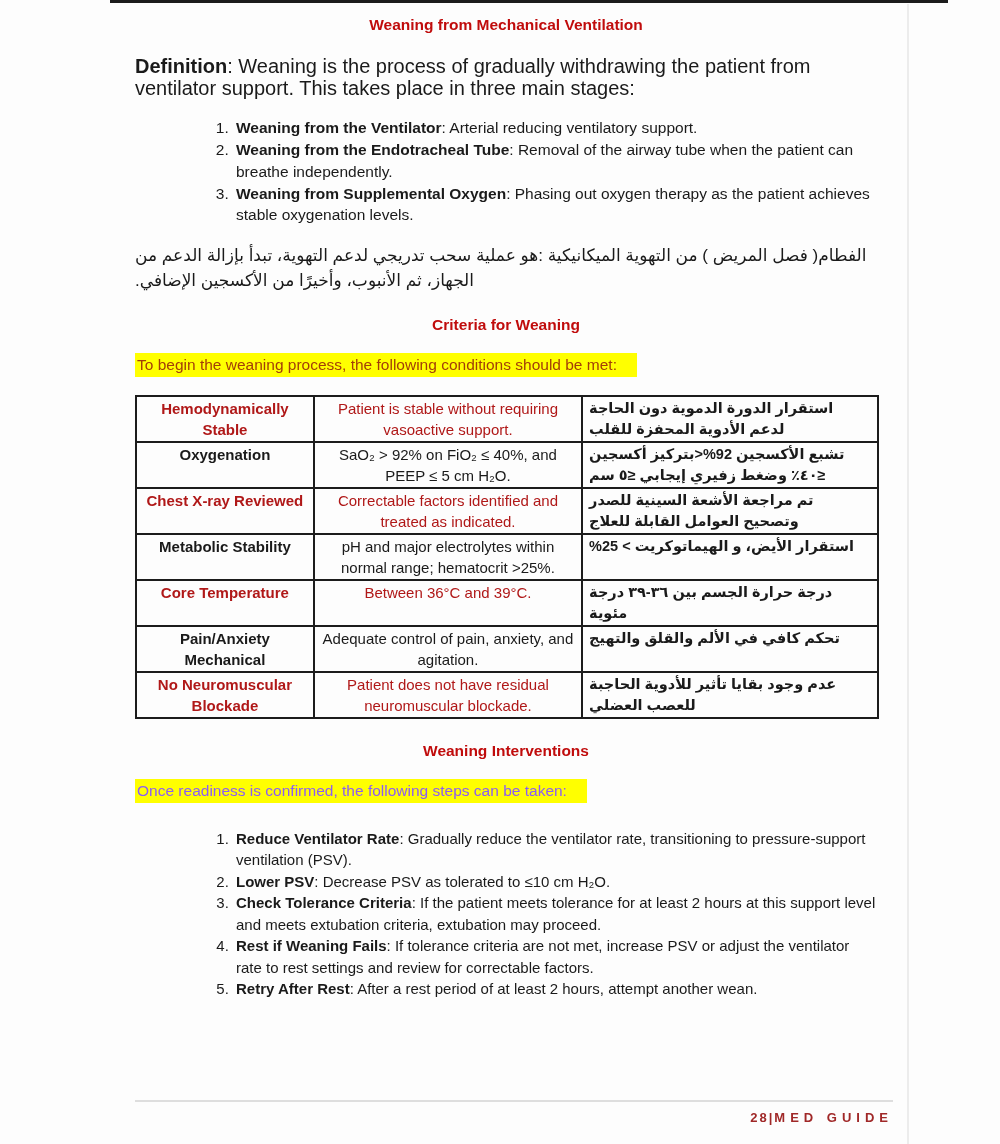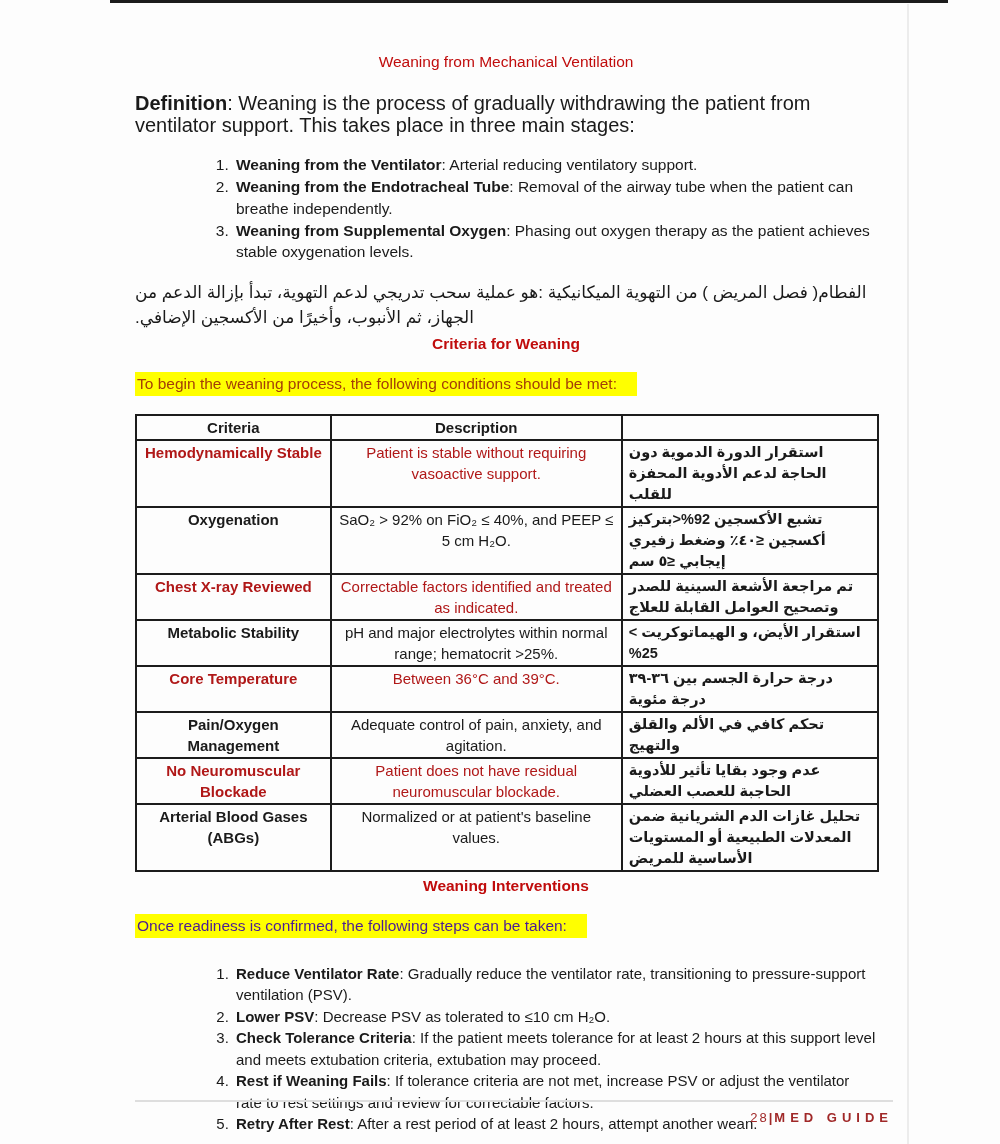--- a/index.html
+++ b/index.html
@@ -25,46 +25,46 @@
     background:var(--border_dark);
   }
   .page-edge-right{
     position:absolute;left:907px;top:4px;width:2px;height:1140px;
     background:#ececec;
   }
   .content{
     position:absolute;left:135px;top:0;width:742px;
   }
   .doc-title{
-    margin-top:53px;text-align:center;
-    color:var(--heading_red);font-weight:normal;font-size:15.5px;
+    margin-top:16px;text-align:center;
+    color:var(--heading_red);font-weight:bold;font-size:15.5px;
   }
   .para{
     margin-top:22px;font-size:20px;line-height:21.5px;
   }
   .bold{font-weight:bold;}
   ol.stage-list{
     margin-top:18px;padding-left:98px;font-size:15.5px;line-height:21.5px;
   }
   ol.stage-list li{padding-left:3px;margin-bottom:0.5px;}
   .arabic-para{
     margin-top:17px;direction:rtl;text-align:left;
     font-weight:normal;font-size:17px;line-height:25px;
   }
   .section-heading{
-    margin-top:5px;text-align:center;
+    margin-top:23px;text-align:center;
     color:var(--heading_red);font-weight:bold;font-size:15.5px;
   }
   .hl-line{margin-top:19px;}
   .hl{
     display:inline-block;background:var(--highlight_yellow);
     font-size:15.5px;line-height:19px;padding:2px 20px 3px 2px;
   }
   .hl.rust{color:var(--intro_rust);}
-  .hl.black{color:#4c1d95;}
+  .hl.black{color:#8b5cf6;}
   table.criteria-table{
     margin-top:18px;border-collapse:collapse;width:744px;
     font-size:15px;
   }
   table.criteria-table td,table.criteria-table th{
     border:2px solid var(--border_dark);
     vertical-align:top;line-height:21px;padding:1px 6px;
   }
   th.col-criteria{width:195px;text-align:center;font-weight:bold;}
   th.col-desc{width:292px;text-align:center;font-weight:bold;}
@@ -75,21 +75,21 @@
   tr.red-row td.c-cell,tr.red-row td.d-cell{color:var(--table_red);border-radius:9px;}
   ol.steps-list{
     margin-top:25px;padding-left:98px;font-size:15px;line-height:21.5px;
   }
   ol.steps-list li{padding-left:3px;}
   .footer{
     position:absolute;left:135px;top:1100px;width:758px;
     border-top:2px solid #dedede;
     text-align:right;padding-top:6px;
   }
-  .footer .pg{color:var(--footer_red);font-weight:normal;font-size:13px;letter-spacing:2px;margin-left:46px;}
+  .footer .pg{color:var(--footer_red);font-weight:bold;font-size:13px;letter-spacing:2px;margin-left:46px;}
   .footer .brand{color:var(--footer_red);font-weight:bold;font-size:13px;letter-spacing:5px;margin-left:2px;}
   .footer .sep{color:var(--footer_red);font-weight:bold;font-size:13px;}
 </style>
 </head>
 <body>
 
 <div class="top-edge"></div>
 <div class="page-edge-right"></div>
 
 <div class="content">
@@ -107,25 +107,20 @@
   <div class="arabic-para" dir="rtl">الفطام( فصل المريض ) من التهوية الميكانيكية :هو عملية سحب تدريجي لدعم التهوية، تبدأ بإزالة الدعم من الجهاز، ثم الأنبوب، وأخيرًا من الأكسجين الإضافي.</div>
 
   <div class="section-heading">Criteria for Weaning</div>
 
   <div class="hl-line">
     <span class="hl rust">To begin the weaning process, the following conditions should be met:</span>
   </div>
 
   <table class="criteria-table">
     <tbody>
-        <tr>
-      <th class="col-criteria">Criteria</th>
-      <th class="col-desc">Description</th>
-      <th class="col-arabic-empty"></th>
-    </tr>
     <tr class="red-row">
       <td class="c-cell">Hemodynamically Stable</td>
       <td class="d-cell">Patient is stable without requiring vasoactive support.</td>
       <td class="a-cell" dir="rtl">استقرار الدورة الدموية دون الحاجة لدعم الأدوية المحفزة للقلب</td>
     </tr>
     <tr>
       <td class="c-cell">Oxygenation</td>
       <td class="d-cell">SaO₂ &gt; 92% on FiO₂ ≤ 40%, and PEEP ≤ 5 cm H₂O.</td>
       <td class="a-cell" dir="rtl">تشبع الأكسجين 92%&lt;بتركيز أكسجين ≤٤٠٪ وضغط زفيري إيجابي ≤٥ سم</td>
     </tr>
@@ -138,33 +133,28 @@
       <td class="c-cell">Metabolic Stability</td>
       <td class="d-cell">pH and major electrolytes within normal range; hematocrit &gt;25%.</td>
       <td class="a-cell" dir="rtl">استقرار الأيض، و الهيماتوكريت &gt; 25%</td>
     </tr>
     <tr class="red-row">
       <td class="c-cell">Core Temperature</td>
       <td class="d-cell">Between 36°C and 39°C.</td>
       <td class="a-cell" dir="rtl">درجة حرارة الجسم بين ٣٦-٣٩ درجة مئوية</td>
     </tr>
     <tr>
-      <td class="c-cell">Pain/Oxygen Management</td>
+      <td class="c-cell">Pain/Anxiety Mechanical</td>
       <td class="d-cell">Adequate control of pain, anxiety, and agitation.</td>
       <td class="a-cell" dir="rtl">تحكم كافي في الألم والقلق والتهيج</td>
     </tr>
     <tr class="red-row">
       <td class="c-cell">No Neuromuscular Blockade</td>
       <td class="d-cell">Patient does not have residual neuromuscular blockade.</td>
       <td class="a-cell" dir="rtl">عدم وجود بقايا تأثير للأدوية الحاجبة للعصب العضلي</td>
-    </tr>
-    <tr>
-      <td class="c-cell">Arterial Blood Gases (ABGs)</td>
-      <td class="d-cell">Normalized or at patient's baseline values.</td>
-      <td class="a-cell" dir="rtl">تحليل غازات الدم الشريانية ضمن المعدلات الطبيعية أو المستويات الأساسية للمريض</td>
     </tr>
   </tbody>
     </table>
 
   <div class="section-heading">Weaning Interventions</div>
 
   <div class="hl-line">
     <span class="hl black">Once readiness is confirmed, the following steps can be taken:</span>
   </div>
 

